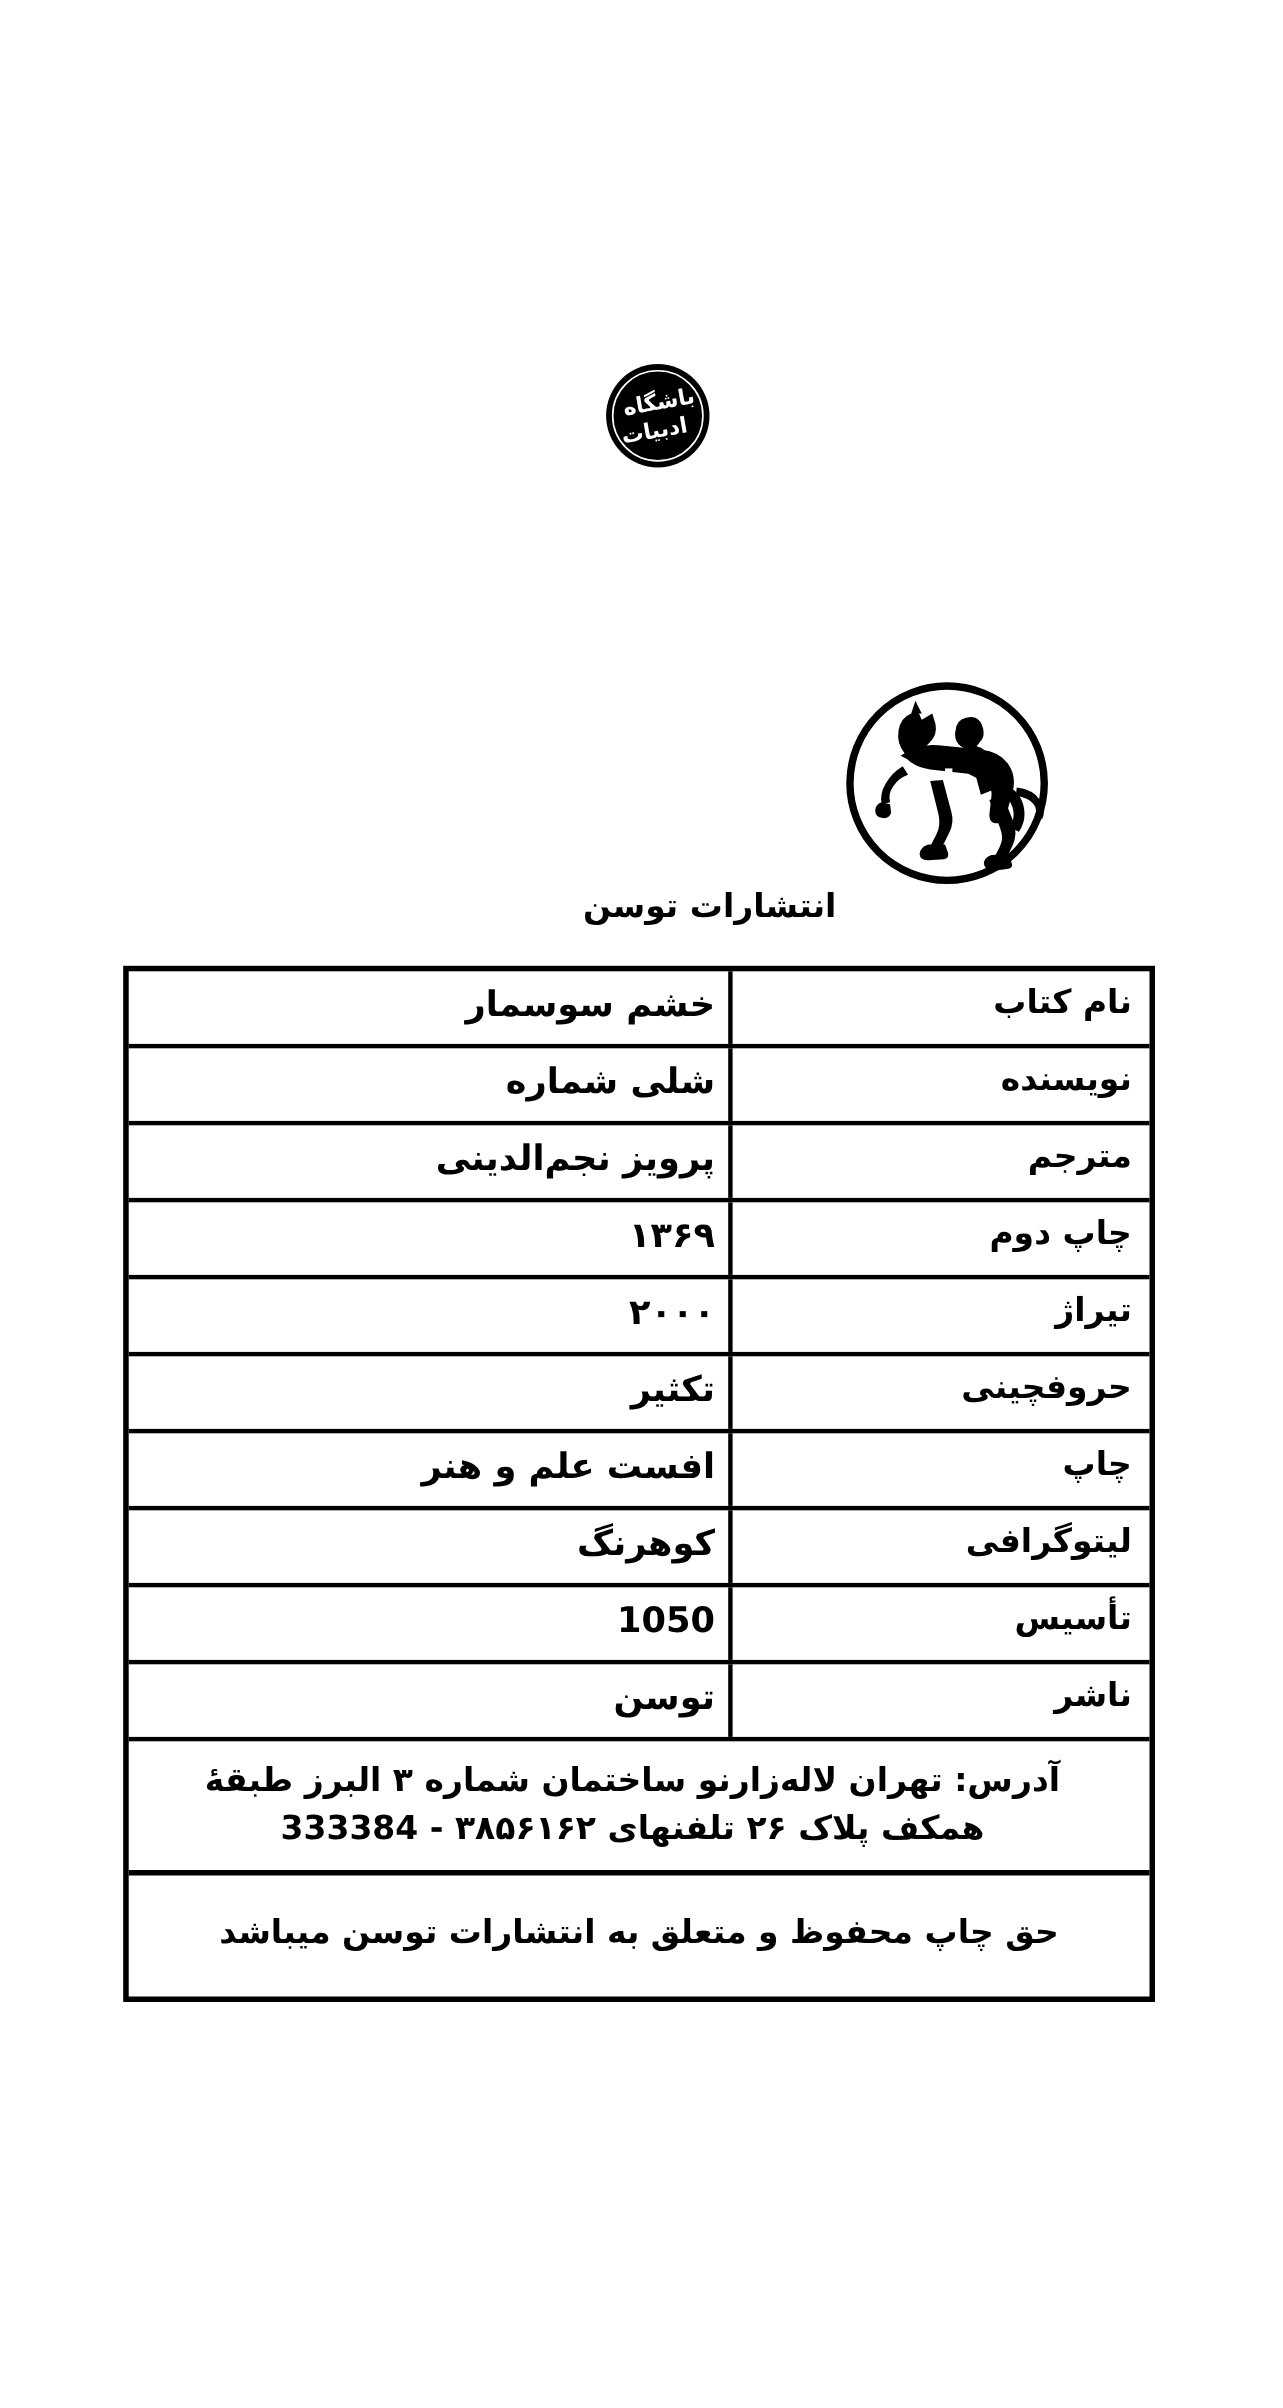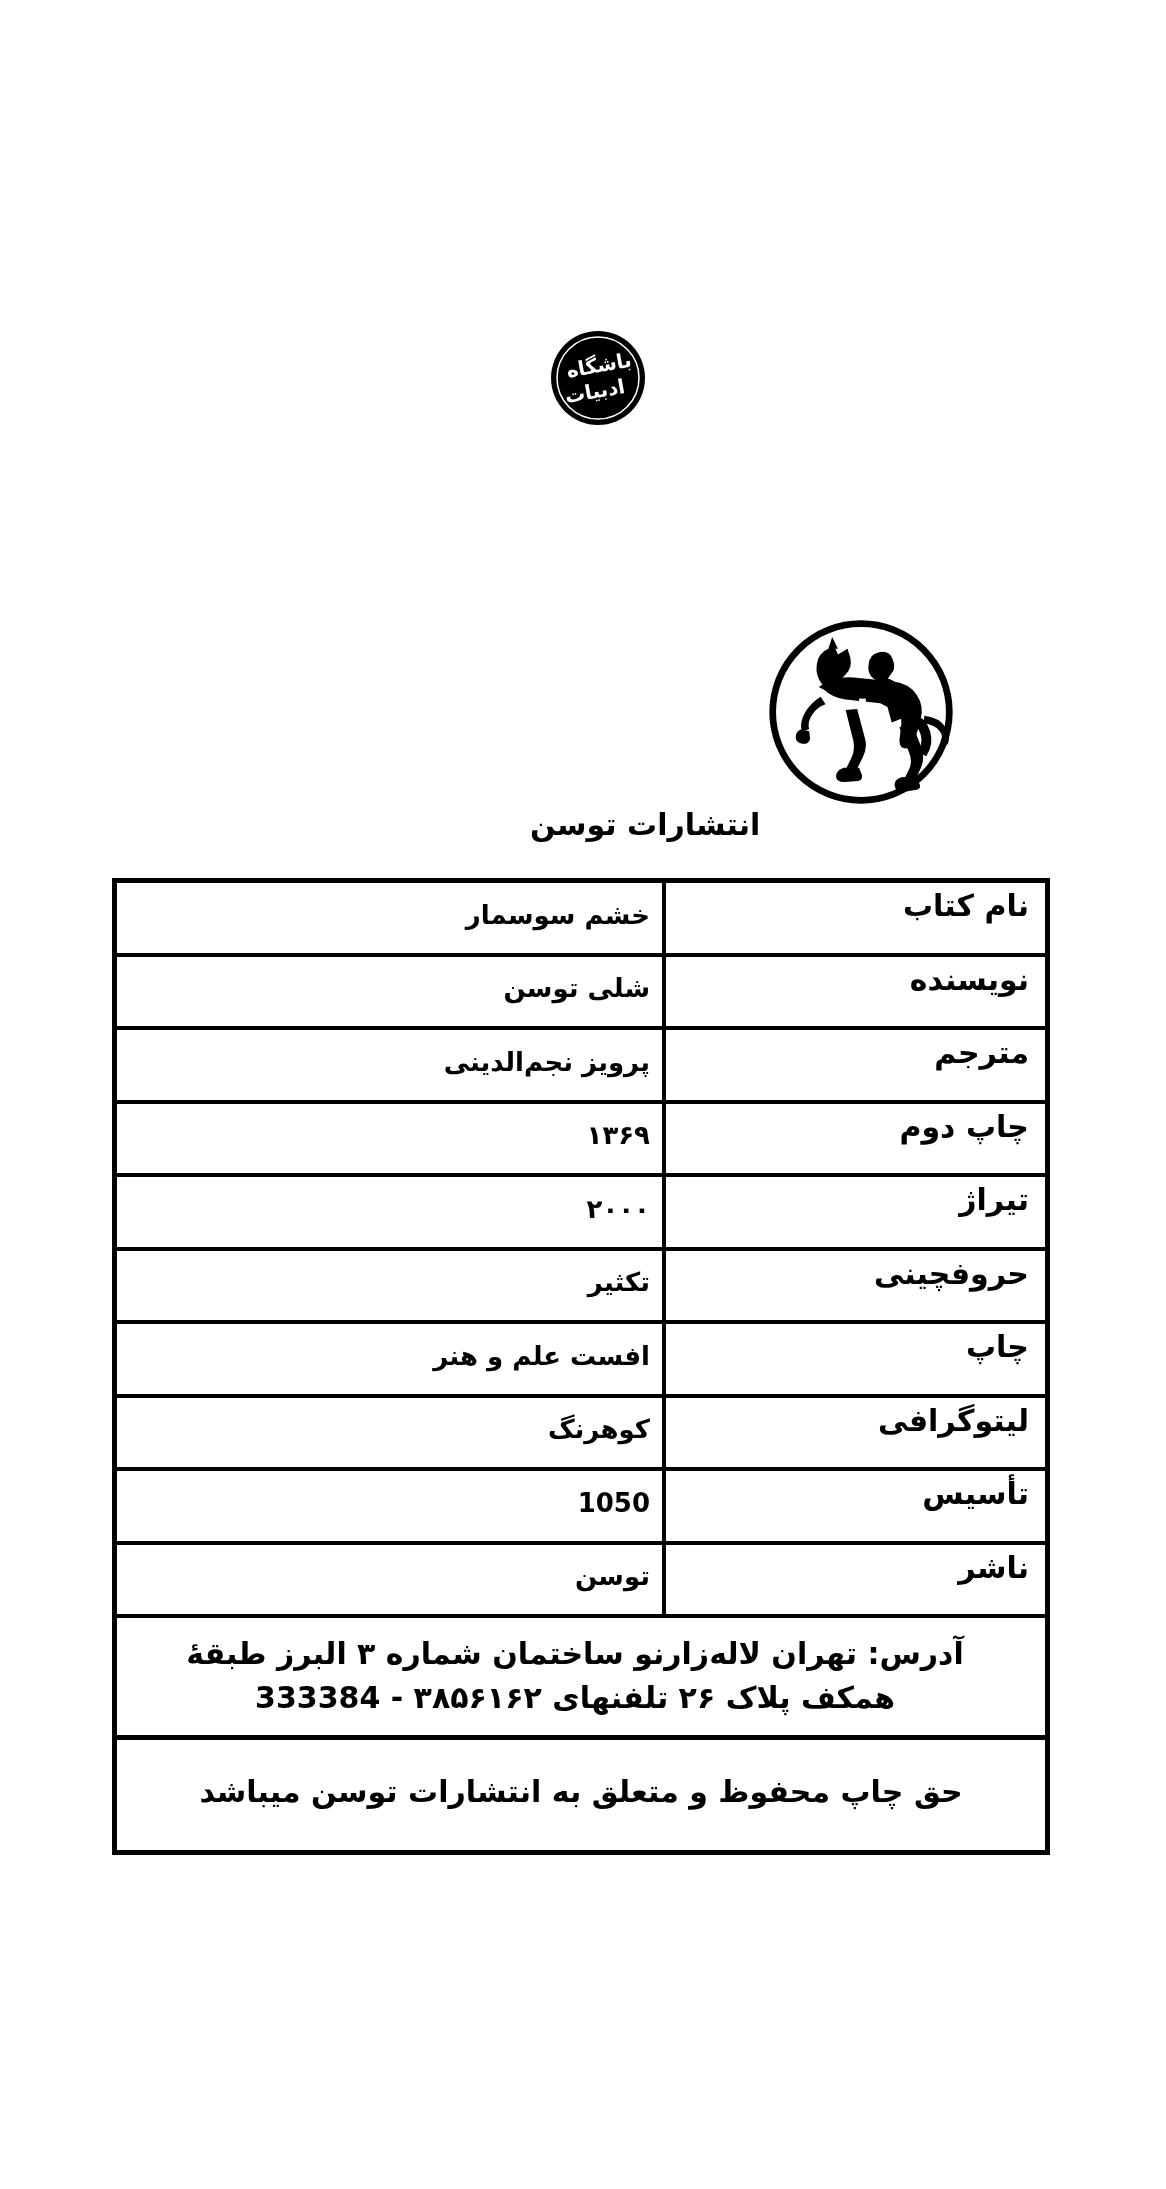--- a/index.html
+++ b/index.html
@@ -65,37 +65,37 @@
     border-bottom: 4px solid #000;
     box-sizing: border-box;
     min-height: 70px;
   }
   .row:last-child { border-bottom: none; }
 
   .cell-label {
     width: 383px;
     box-sizing: border-box;
     border-left: 4px solid #000;
-    padding: 4px 16px 28px 10px;
+    padding: 4px 16px 12px 10px;
     display: flex;
     align-items: center;
     justify-content: flex-start;
     font-size: 30px;
     font-weight: bold;
     line-height: 1.25;
     white-space: nowrap;
   }
   .cell-value {
     flex: 1;
     box-sizing: border-box;
     padding: 4px 12px 10px 36px;
     display: flex;
     align-items: center;
     justify-content: flex-start;
-    font-size: 26px;
+    font-size: 32px;
     font-weight: bold;
     line-height: 1.25;
     white-space: nowrap;
   }
 
   .block-row {
     box-sizing: border-box;
     border-bottom: 5px solid #000;
     padding: 14px 40px 16px 28px;
     text-align: center;
@@ -159,21 +159,21 @@
 
 <div class="colophon">
 
   <div class="row">
     <div class="cell-label">نام کتاب</div>
     <div class="cell-value">خشم سوسمار</div>
   </div>
 
   <div class="row">
     <div class="cell-label">نویسنده</div>
-    <div class="cell-value">شلی توسن</div>
+    <div class="cell-value">شلی شماره</div>
   </div>
 
   <div class="row">
     <div class="cell-label">مترجم</div>
     <div class="cell-value">پرویز نجم‌الدینی</div>
   </div>
 
   <div class="row">
     <div class="cell-label">چاپ دوم</div>
     <div class="cell-value">۱۳۶۹</div>

